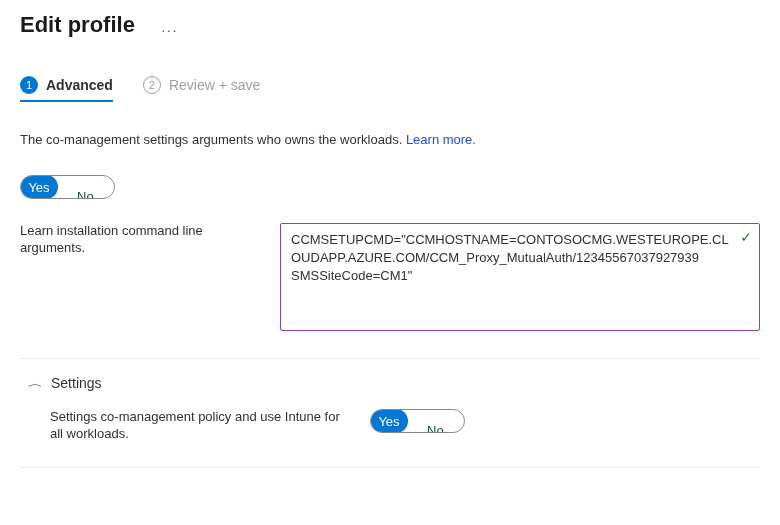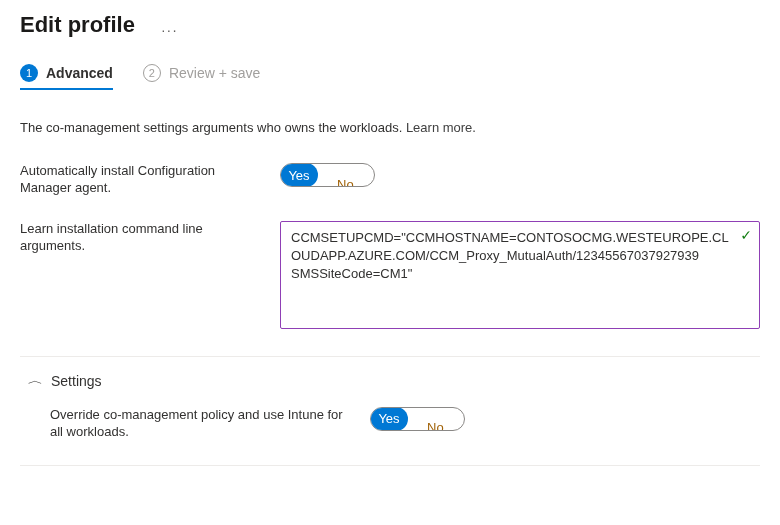--- a/index.html
+++ b/index.html
@@ -4,51 +4,51 @@
 <style>
   * { box-sizing: border-box; margin: 0; padding: 0; }
   body {
     font-family: "Segoe UI", -apple-system, sans-serif;
     font-size: 13px;
     color: #323130;
     background: #fff;
     padding: 12px 20px 20px 20px;
     width: 780px;
   }
-  .header { display: flex; align-items: flex-end; gap: 26px; margin-bottom: 26px; }
+  .header { display: flex; align-items: flex-end; gap: 26px; margin-bottom: 38px; }
   .page-title { font-size: 22px; font-weight: 600; color: #1b1a19; }
   .more-icon { font-size: 14px; color: #605e5c; letter-spacing: 1px; cursor: pointer; }
   .tabs { display: flex; gap: 30px; margin-bottom: 30px; border-bottom: none; }
   .tab {
     display: flex; align-items: center; gap: 8px;
     padding-bottom: 6px; cursor: pointer;
     font-size: 14px; color: #323130;
     border-bottom: 2px solid transparent;
   }
   .tab.active { border-bottom: 2px solid #0078d4; font-weight: 600; }
   .tab.inactive { color: #a19f9d; }
   .tab-badge {
     width: 18px; height: 18px; border-radius: 50%;
     display: flex; align-items: center; justify-content: center;
     font-size: 11px; font-weight: 400;
   }
   .tab.active .tab-badge { background: #0078d4; color: #fff; }
   .tab.inactive .tab-badge { border: 1px solid #a19f9d; color: #a19f9d; background: #fff; }
   .desc { font-size: 13px; color: #323130; margin-bottom: 28px; }
-  .link { color: #404040; cursor: pointer; }
+  .link { color: #1d4ed8; cursor: pointer; }
   .form-row { display: flex; align-items: flex-start; margin-bottom: 24px; }
   .form-label { width: 260px; flex-shrink: 0; font-size: 13px; color: #323130; padding-right: 20px; line-height: 1.3; }
   .form-control { flex: 1; position: relative; }
   .toggle {
     display: inline-flex; border: 1px solid #8a8886; border-radius: 14px;
     overflow: hidden; height: 24px; cursor: pointer; background: #fff;
   }
   .toggle-opt {
     display: flex; align-items: center; justify-content: center;
-    padding: 0 20px; font-size: 13px; color: #a16207;
+    padding: 0 20px; font-size: 13px; color: #14532d;
     min-width: 38px;
     margin-top: 18px;
   }
   .toggle-opt.selected {
     background: #0078d4; color: #fff; border-radius: 12px;
     margin: -1px; padding: 1px 7px;
   }
   .textarea {
     width: 100%; height: 108px; border: 1px solid #8f3fb5;
     border-radius: 2px; padding: 7px 26px 7px 10px;
@@ -88,21 +88,20 @@
     <span>Review + save</span>
   </div>
 </div>
 
 <p class="desc">
   <span>The co-management settings arguments who owns the workloads.</span>
   <span class="link">Learn more.</span>
 </p>
 
 <div class="form-row">
-  <div class="form-label">Automatically install Configuration Manager agent.</div>
   <div class="form-control">
     <div class="toggle">
       <div class="toggle-opt selected">Yes</div>
       <div class="toggle-opt">No</div>
     </div>
   </div>
 </div>
 
 <div class="form-row">
   <div class="form-label">Learn installation command line arguments.</div>
@@ -114,21 +113,21 @@
 
 <hr class="divider">
 
 <div class="section-header">
   <span class="chevron">︿</span>
   <span>Settings</span>
 </div>
 
 <div class="indented">
   <div class="form-row">
-    <div class="form-label">Override co-management policy and use Intune for all workloads.</div>
+    <div class="form-label">Settings co-management policy and use Intune for all workloads.</div>
     <div class="form-control">
       <div class="toggle">
         <div class="toggle-opt selected">Yes</div>
         <div class="toggle-opt">No</div>
       </div>
     </div>
   </div>
 </div>
 
 <hr class="divider">

